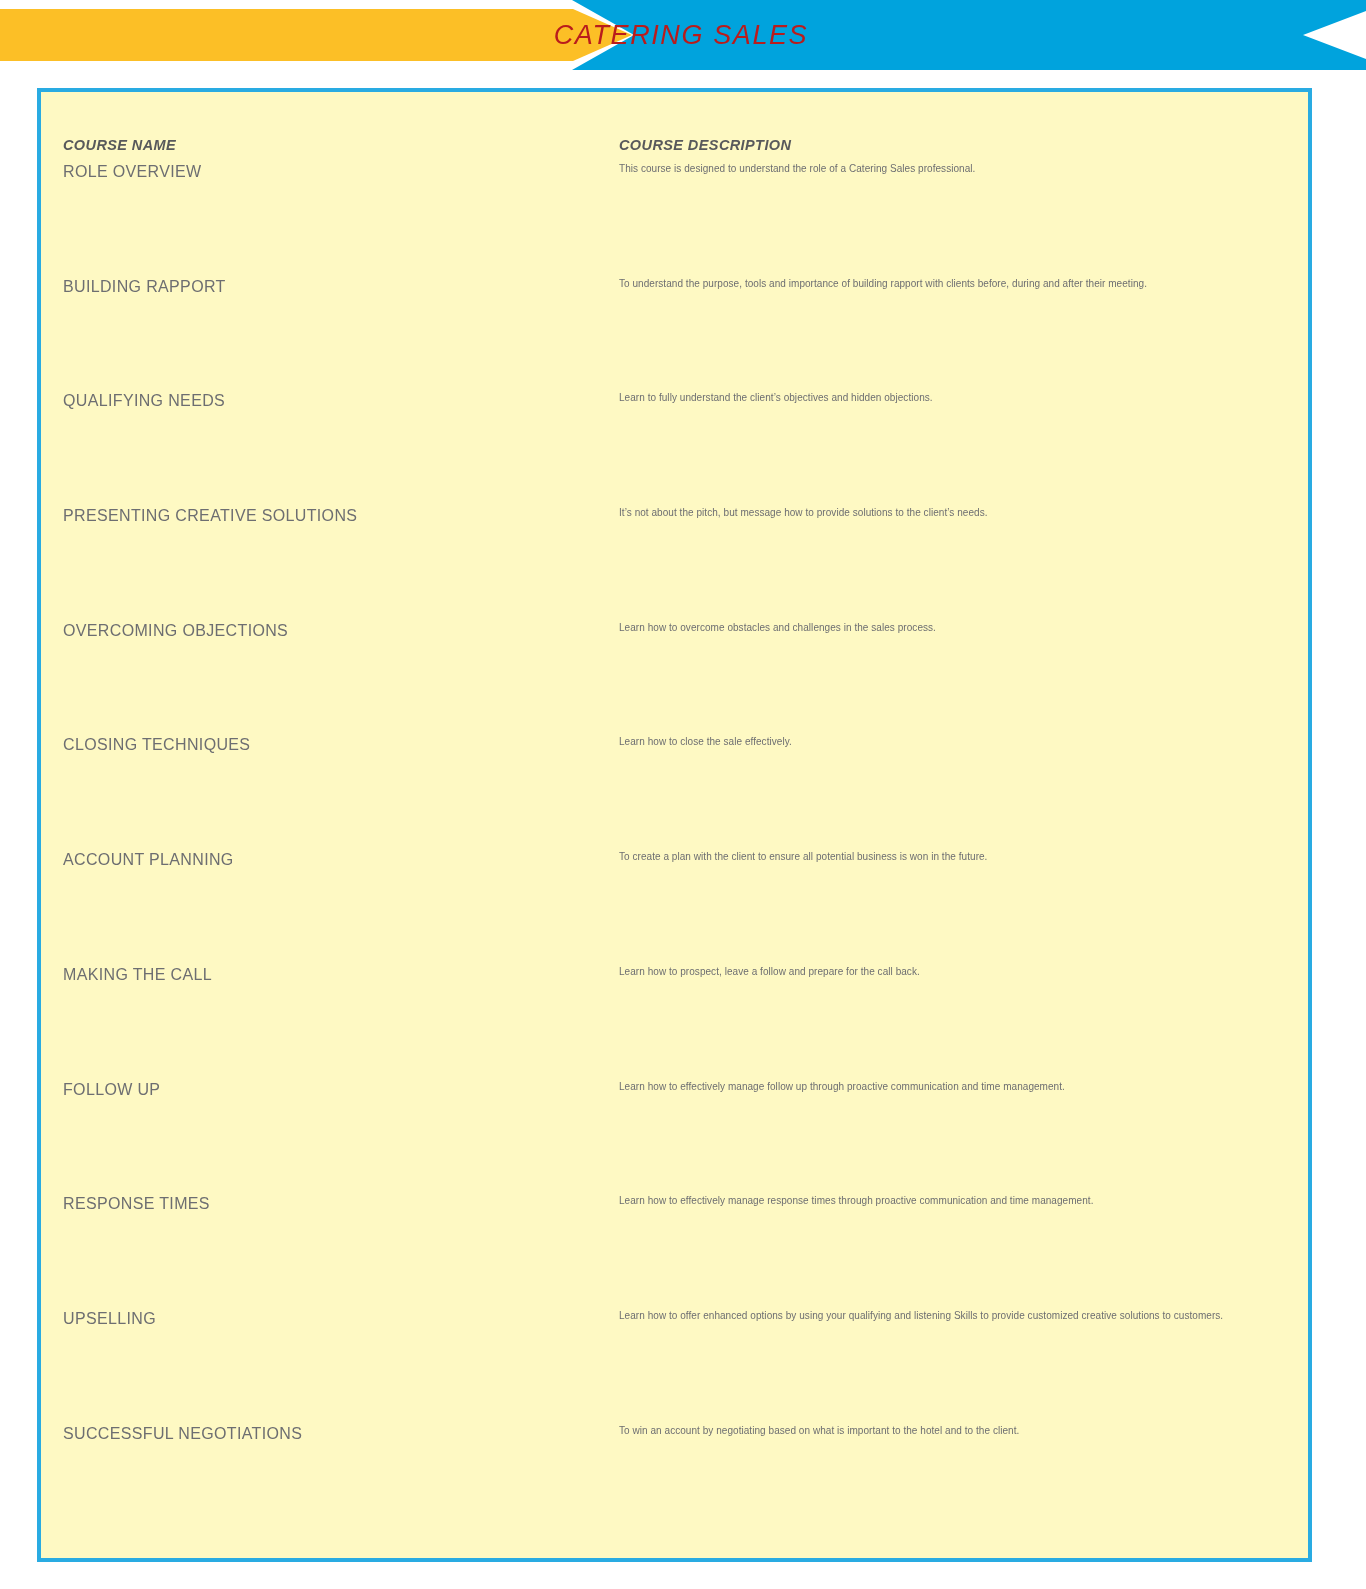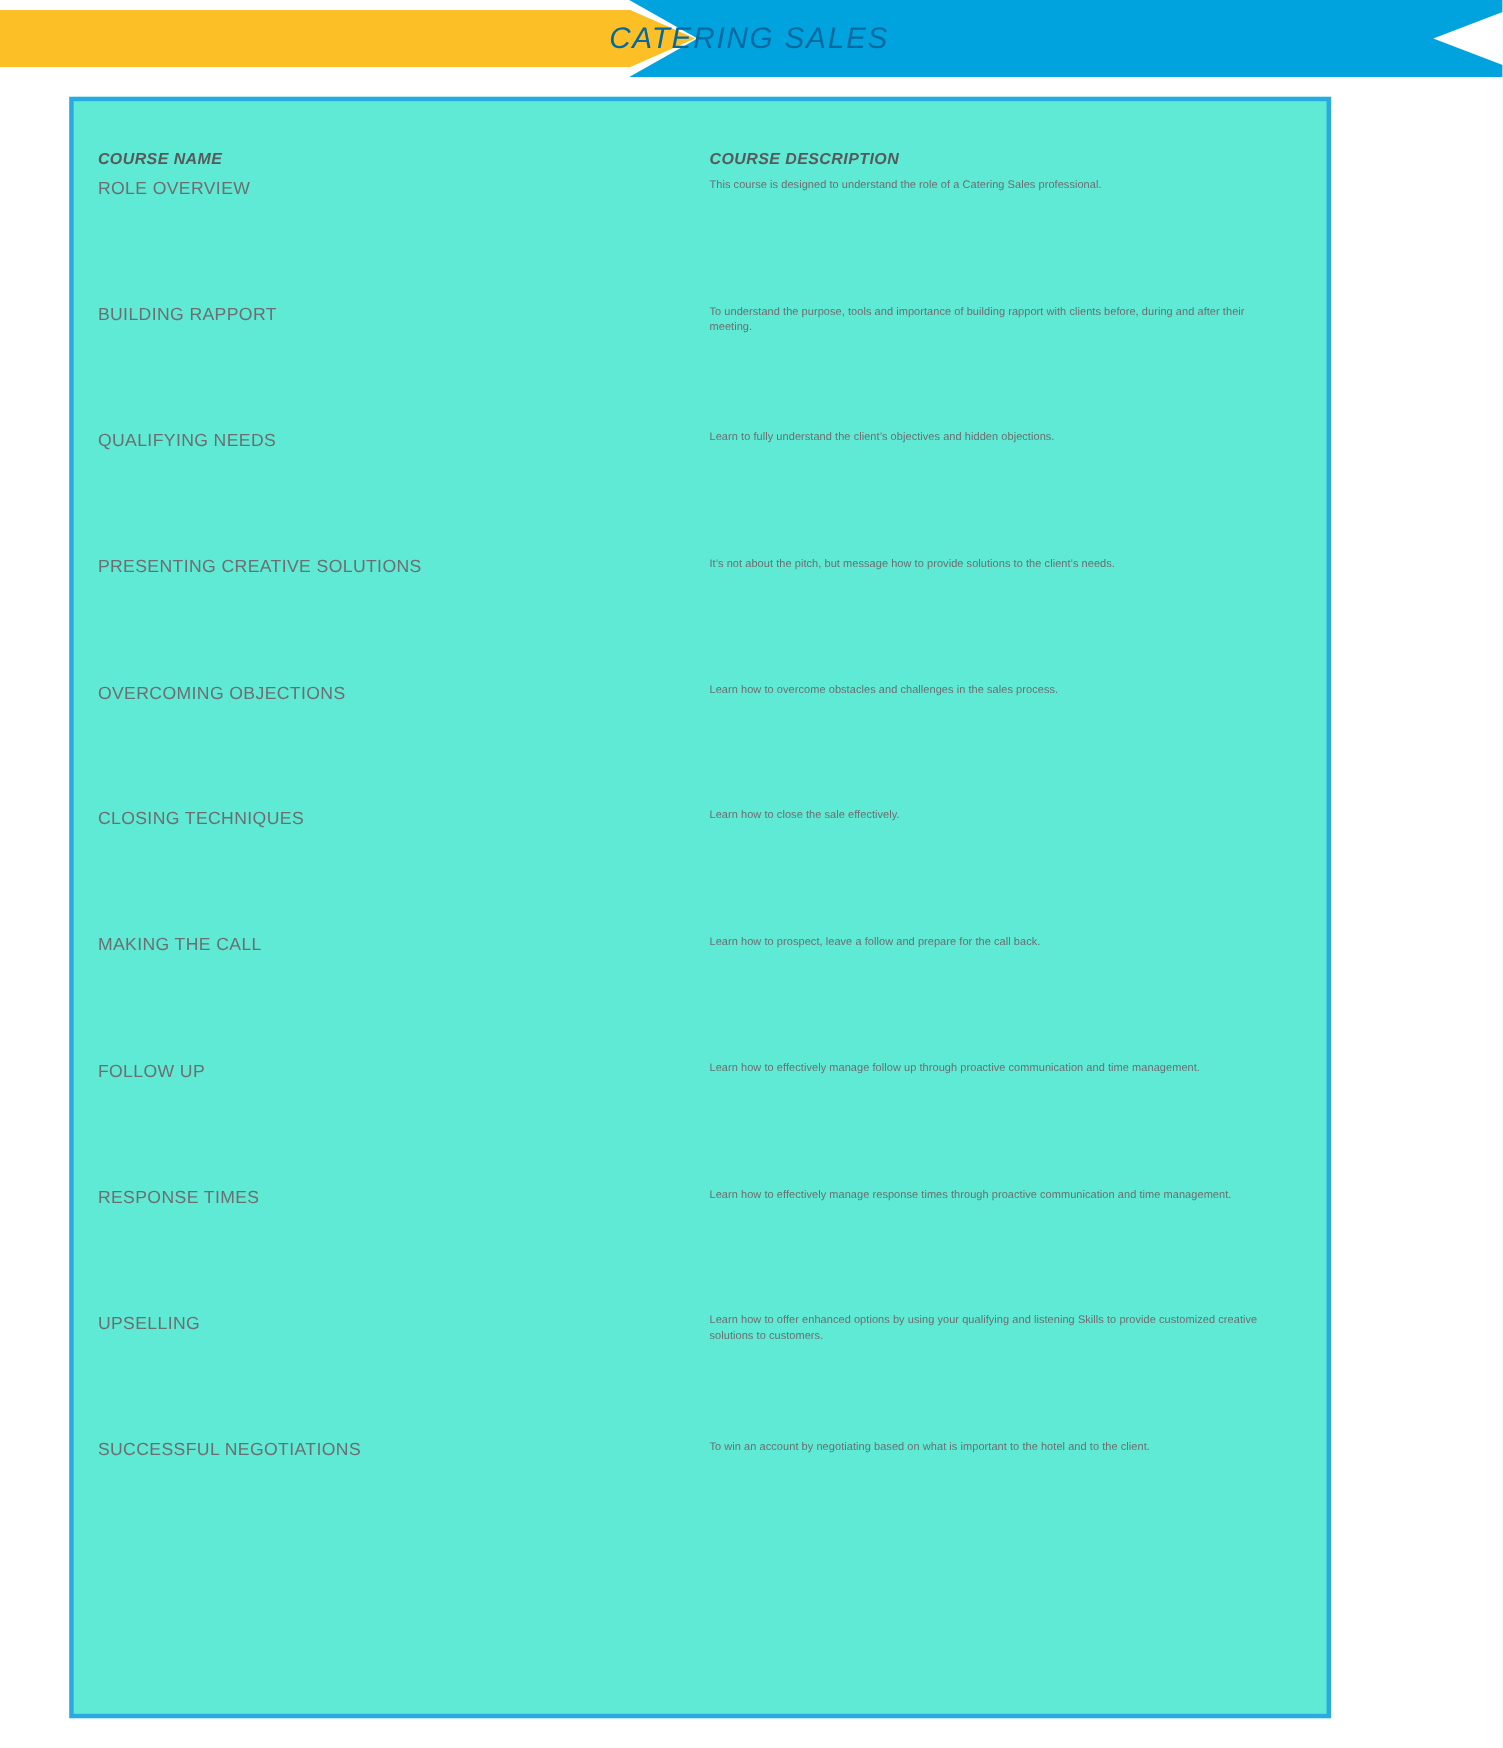--- a/index.html
+++ b/index.html
@@ -29,40 +29,39 @@
     left: 0;
     top: 0;
     width: 1366px;
     height: 70px;
     display: flex;
     align-items: center;
     justify-content: center;
     pointer-events: none;
   }
   #banner-title .title-text {
-    color: #0369a1;
+    color: #b91c1c;
     font-style: italic;
     font-weight: 400;
     font-size: 27px;
     letter-spacing: 1.6px;
     transform: translateX(-2px);
     white-space: nowrap;
   }
 
   
   #card {
     position: absolute;
     left: 37px;
     top: 88px;
-    width: 1147px;
+    width: 1275px;
     height: 1474px;
     border: 4px solid #29ABE2;
     box-sizing: border-box;
-    background: #5eead4;
-    margin-left: 26px;
+    background: #fef9c3;
   }
 
   #table {
     position: absolute;
     left: 0;
     top: 0;
     width: 100%;
     height: 100%;
     box-sizing: border-box;
     padding: 0;
@@ -194,20 +193,28 @@
 
     <div class="row data-row">
       <div class="col-name">
         <div class="course-name">CLOSING TECHNIQUES</div>
       </div>
       <div class="col-desc">
         <div class="course-desc">Learn how to close the sale effectively.</div>
       </div>
     </div>
 
+    <div class="row data-row">
+      <div class="col-name">
+        <div class="course-name">ACCOUNT PLANNING</div>
+      </div>
+      <div class="col-desc">
+        <div class="course-desc">To create a plan with the client to ensure all potential business is won in the future.</div>
+      </div>
+    </div>
 
     <div class="row data-row">
       <div class="col-name">
         <div class="course-name">MAKING THE CALL</div>
       </div>
       <div class="col-desc">
         <div class="course-desc">Learn how to prospect, leave a follow and prepare for the call back.</div>
       </div>
     </div>
 

